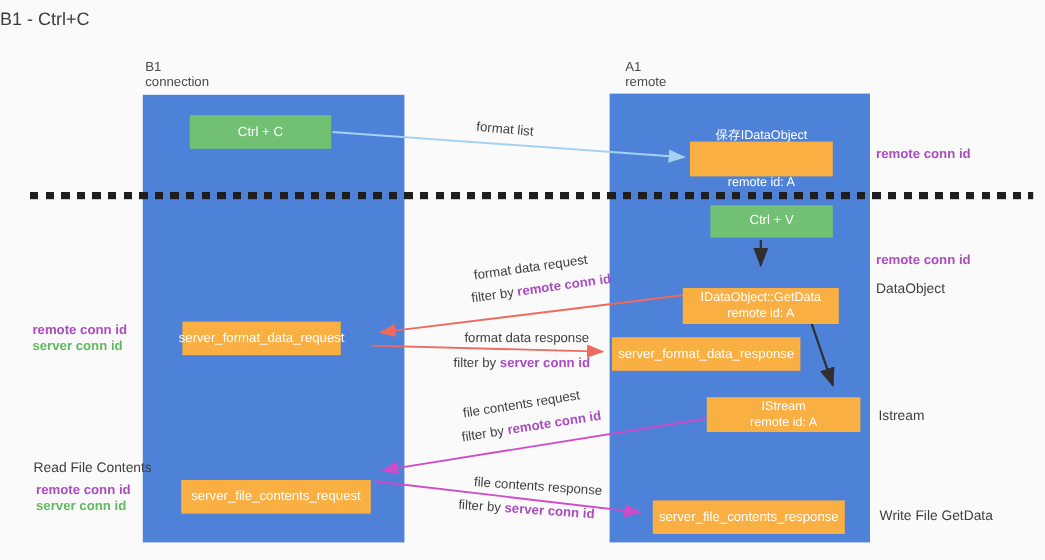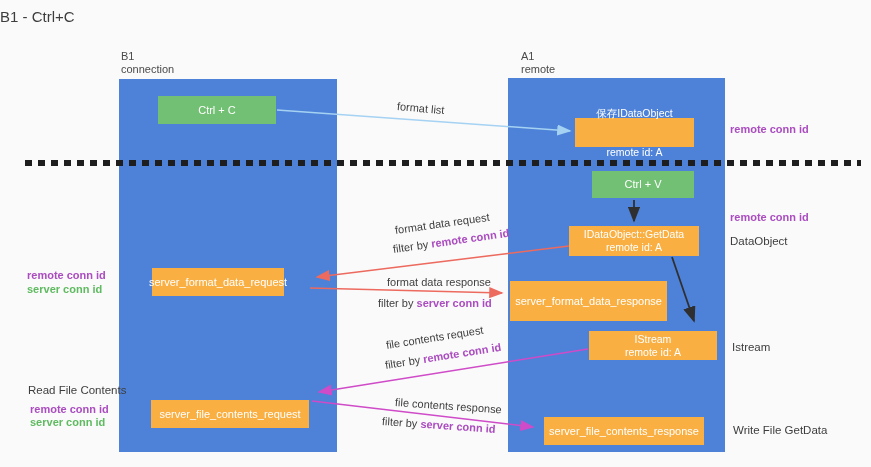--- a/index.html
+++ b/index.html
@@ -86,30 +86,30 @@
 
   <div class="node orange small" style="left:575px;top:118px;width:119px;height:29px;gap:26px;">
     <span>保存IDataObject</span>
     <span>remote id: A</span>
   </div>
 
   <div class="node green" style="left:575px;top:171px;width:102px;height:27px;margin-left:17px;">
     <span>Ctrl + V</span>
   </div>
 
-  <div class="node orange small" style="left:569px;top:226px;width:130px;height:30px;">
+  <div class="node orange small" style="left:569px;top:240px;width:130px;height:30px;">
     <span>IDataObject::GetData</span>
     <span>remote id: A</span>
   </div>
 
   <div class="node orange" style="left:152px;top:268px;width:132px;height:28px;">
     <span>server_format_data_request</span>
   </div>
 
-  <div class="node orange" style="left:510px;top:281px;width:157px;height:40px;">
+  <div class="node orange" style="left:510px;top:281px;width:157px;height:28px;">
     <span>server_format_data_response</span>
   </div>
 
   <div class="node orange small" style="left:589px;top:331px;width:128px;height:29px;">
     <span>IStream</span>
     <span>remote id: A</span>
   </div>
 
   <div class="node orange" style="left:151px;top:400px;width:158px;height:28px;">
     <span>server_file_contents_request</span>

